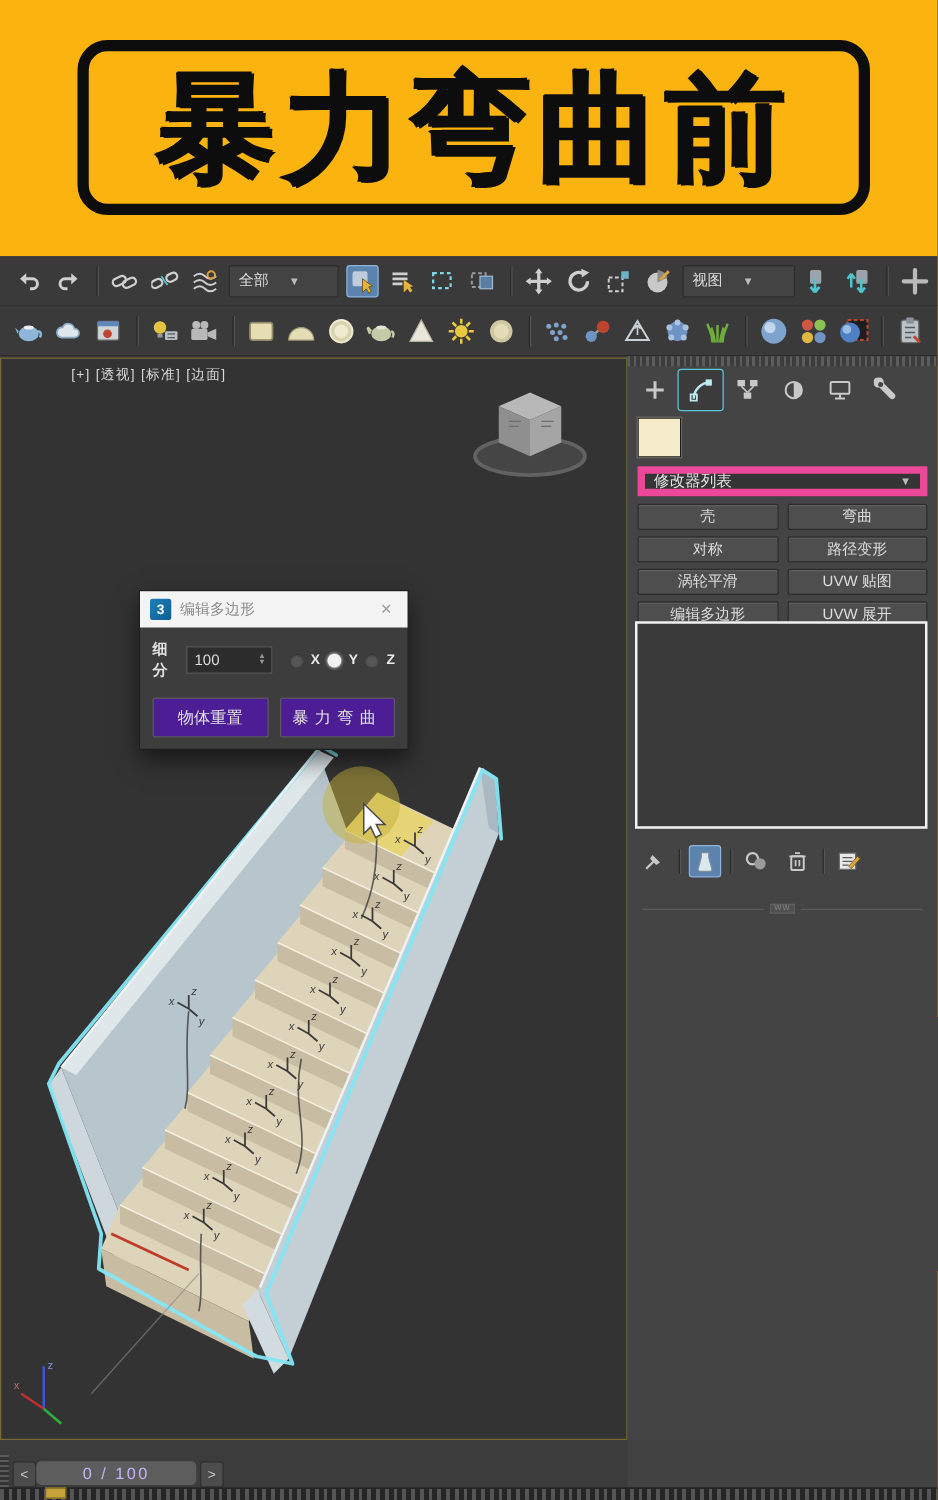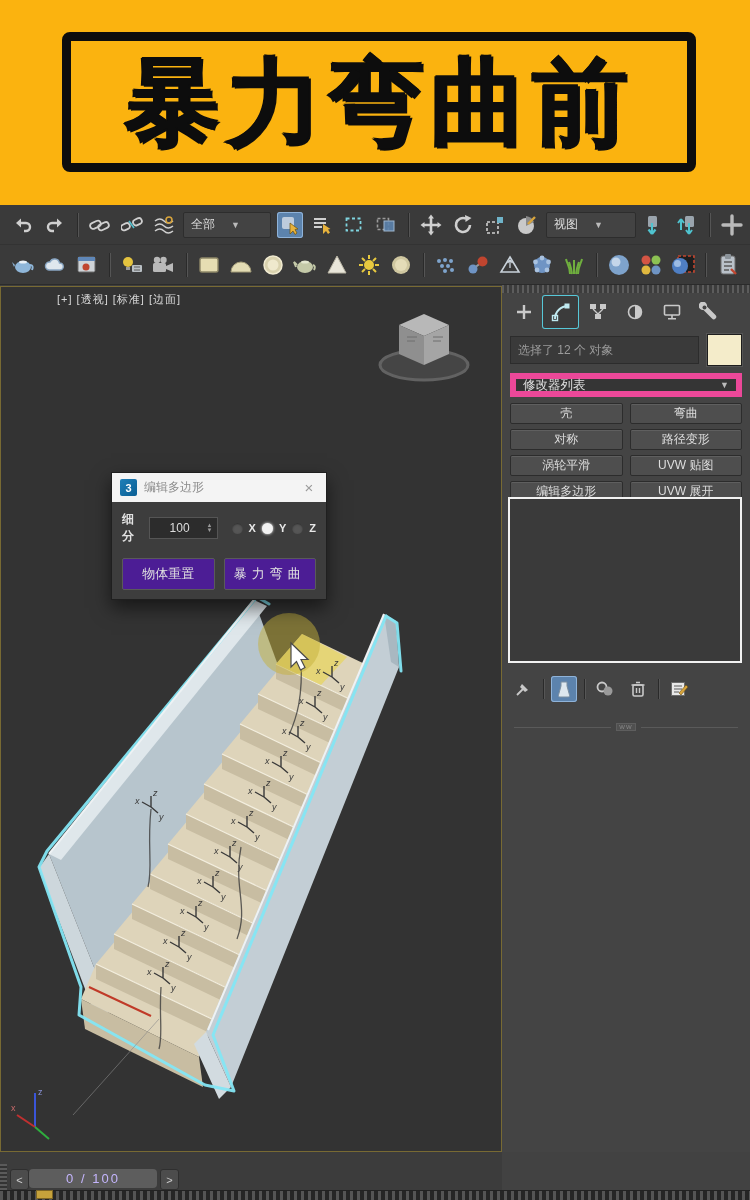--- a/index.html
+++ b/index.html
@@ -6,21 +6,21 @@
   body{
     width:750px;height:1200px;position:relative;overflow:hidden;
     background:#fbb30f;
     font-family:"Liberation Sans",sans-serif;
     -webkit-font-smoothing:antialiased;
   }
   
   .banner{position:absolute;left:0;top:0;width:750px;height:205px;}
   .title-box{
     position:absolute;left:62px;top:32px;width:616px;height:122px;
-    border:9px solid #0d0d0d;border-radius:8px;
+    border:9px solid #0d0d0d;border-radius:24px;
     display:flex;align-items:center;justify-content:center;
   }
   .title-text{
     font-family:"DejaVu Sans",sans-serif;font-weight:900;
     font-size:96px;letter-spacing:6px;color:#0d0d0d;line-height:1;
     text-shadow:2px 2px 0 #0d0d0d, -1px 1px 0 #0d0d0d;
   }
   
   .app{position:absolute;left:0;top:205px;width:750px;height:995px;background:#3e3e3e;}
   .tbrow{position:absolute;left:0;width:750px;height:40px;background:#3a3a3a;
@@ -47,21 +47,21 @@
       box-shadow:0 8px 18px rgba(0,0,0,.55);border:1px solid #1f1f1f;background:#3d3d3d;}
   .dlg-title{height:29px;background:#f4f4f4;display:flex;align-items:center;padding:0 8px;gap:7px;}
   .dlg-ico{width:17px;height:17px;background:linear-gradient(135deg,#1f7fb8,#0b5f94);color:#fff;
       font-size:11px;font-weight:bold;display:flex;align-items:center;justify-content:center;border-radius:2px;}
   .dlg-title-text{color:#8b8b8b;font-size:12px;flex:1;}
   .dlg-close{color:#9a9a9a;font-size:15px;width:18px;text-align:center;cursor:default;}
   .dlg-body{padding:9px 10px 0 10px;}
   .dlg-row1{display:flex;align-items:center;gap:6px;}
   .dlg-label{color:#e2e2e2;font-size:12px;font-weight:bold;}
   .spinner{width:78px;height:20px;background:#2c2c2c;border:1px solid #555;display:flex;align-items:center;}
-  .spinner .val{flex:1;color:#ddd;font-size:12px;padding-left:20px;}
+  .spinner .val{flex:1;color:#ddd;font-size:12px;padding-left:6px;}
   .spin-arrows{width:14px;display:flex;flex-direction:column;align-items:center;color:#999;font-size:6px;line-height:5px;}
   .radios{display:flex;align-items:center;gap:6px;margin-left:8px;}
   .radio{width:11px;height:11px;border-radius:50%;background:#565656;box-shadow:inset 0 1px 2px #2c2c2c;}
   .radio.sel{background:#f2f2f2;box-shadow:0 0 3px #fff;}
   .radio-lab{color:#e8e8e8;font-size:11px;font-weight:bold;}
   .dlg-btns{display:flex;gap:9px;margin-top:13px;}
   .dlg-btn{flex:1;height:30px;background:#4c1d95;border:1px solid #5a5a5a;color:#e0e0e0;
       font-size:13px;display:flex;align-items:center;justify-content:center;border-radius:2px;}
   .dlg-btn.spread{letter-spacing:5px;}
   
@@ -597,21 +597,20 @@
         </div>
       <div class="tab">
           <svg width="20" height="20">
             <path d="M4.5,8 A4.2,4.2 0 1 1 8,4.5 L16.5,13 a2.4,2.4 0 1 1 -3.5,3.5 L4.5,8 Z" fill="#c9c9c9"></path>
             <circle cx="5.5" cy="5.5" r="2" fill="#444"></circle>
           </svg>
         </div>
     </div>
 
     <div class="namerow">
-      <div class="namefield">选择了 12 个 对象</div>
       <div class="swatch"></div>
     </div>
 
     <div class="modlist">
       <span>修改器列表</span>
       <span class="caret">▼</span>
     </div>
 
     <div class="modgrid">
       <div class="modbtn">壳</div>

